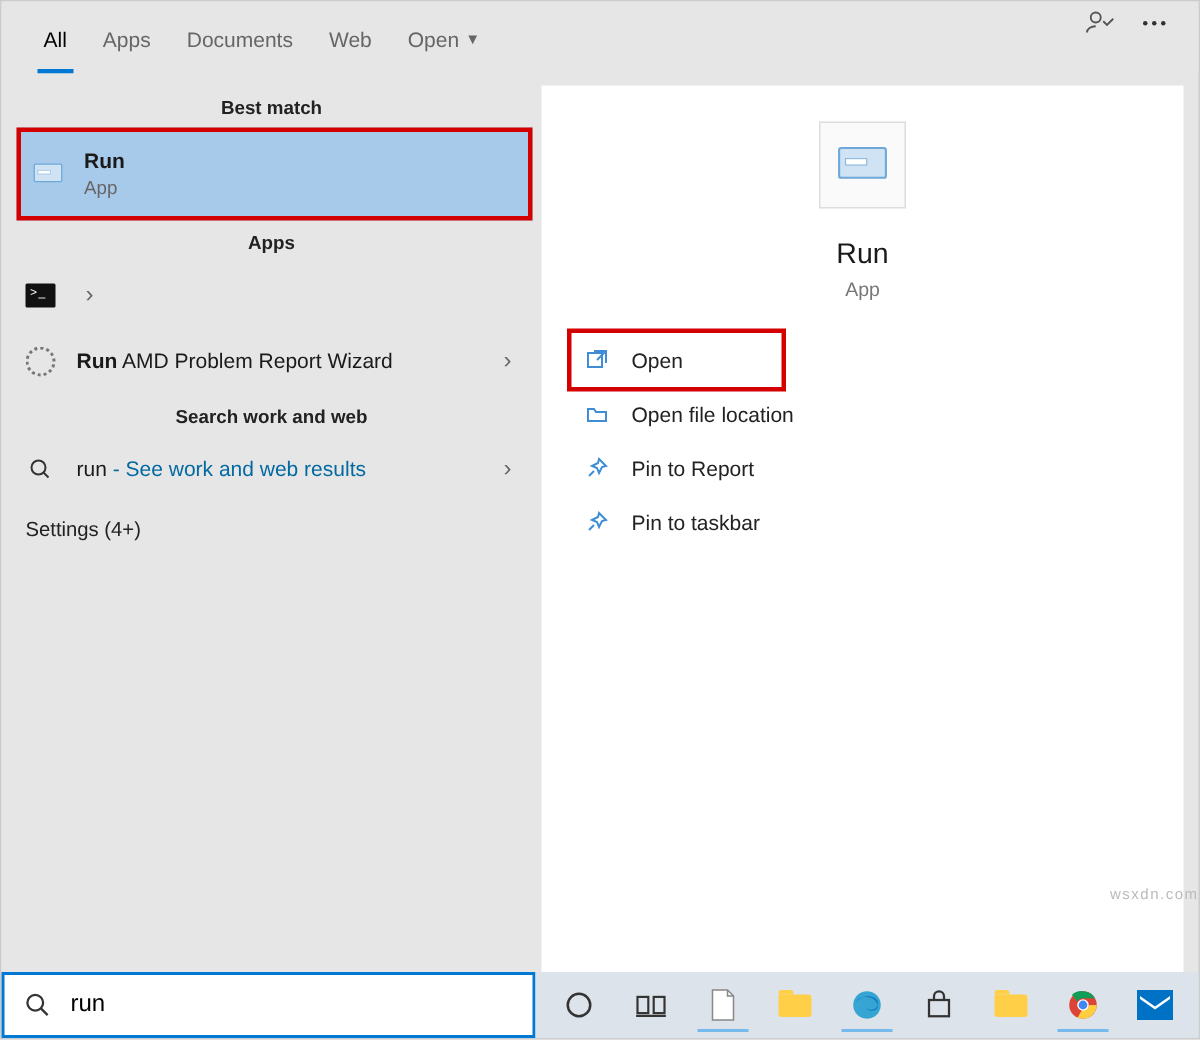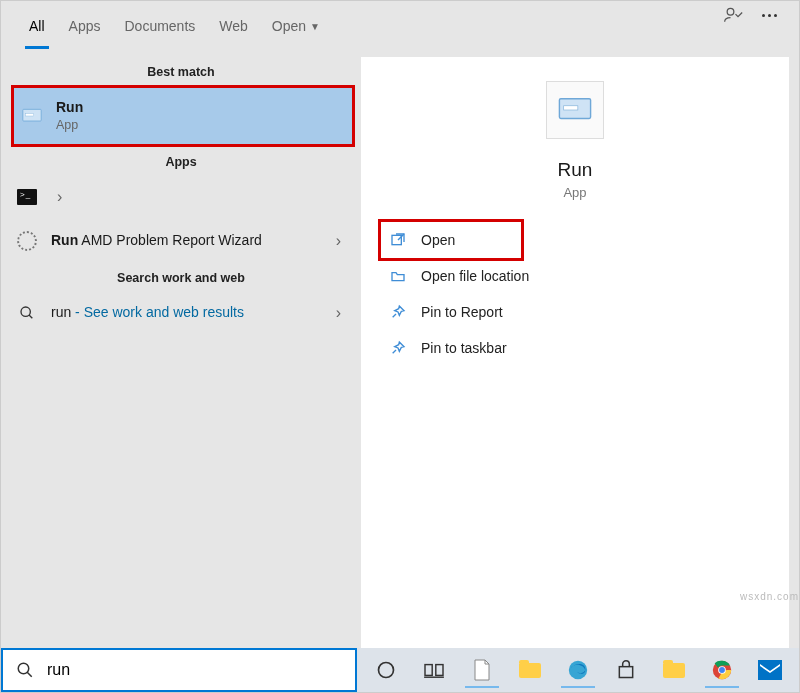--- a/index.html
+++ b/index.html
@@ -129,20 +129,21 @@
               <circle cx="10" cy="10" r="7"></circle>
               <line x1="20" y1="20" x2="15" y2="15"></line>
             </svg>
         </div>
         <div class="body">
             <div class="title"><span>run</span><span style="color:#0369a1"> - See work and web results</span></div>
           </div>
         <div class="chev">›</div>
       </div>
 
+      <div class="settings-link">Settings (4+)</div>
     </div>
 
     <div class="right-pane">
       <div class="preview-center">
         <div class="preview-tile">
           <svg width="34" height="26" viewBox="0 0 24 18">
               <rect x="1" y="1" width="22" height="14" rx="1" fill="#cfe3f5" stroke="#6fa8d8"></rect>
               <rect x="4" y="6" width="10" height="3" fill="#fff" stroke="#88b5db" stroke-width="0.5"></rect>
             </svg>
         </div>

